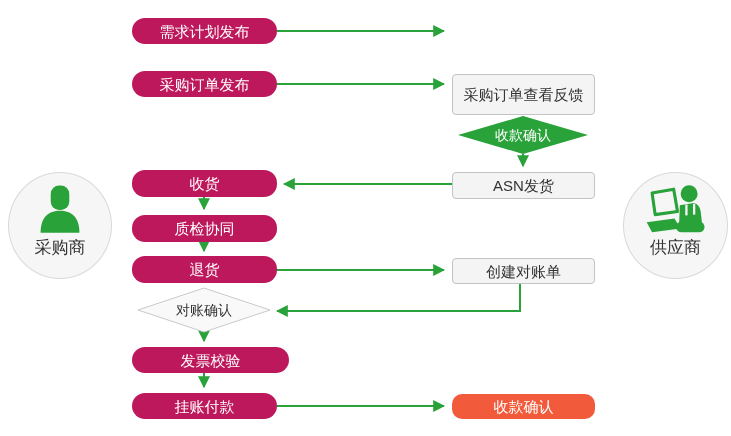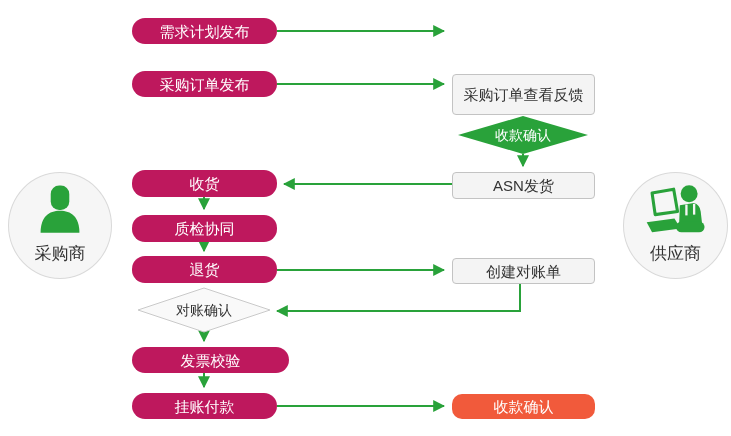--- a/index.html
+++ b/index.html
@@ -74,21 +74,21 @@
     z-index: 2;
   }
   .actor-circle .icon {
     margin-top: 9px;
     height: 56px;
     display: flex;
     align-items: center;
     justify-content: center;
   }
   .actor-circle .actor-label {
-    margin-top: 7px;
+    margin-top: 1px;
     font-size: 17px;
     color: #333333;
     line-height: 1;
   }
 </style>
 </head>
 <body>
 
 <div class="canvas">
 

